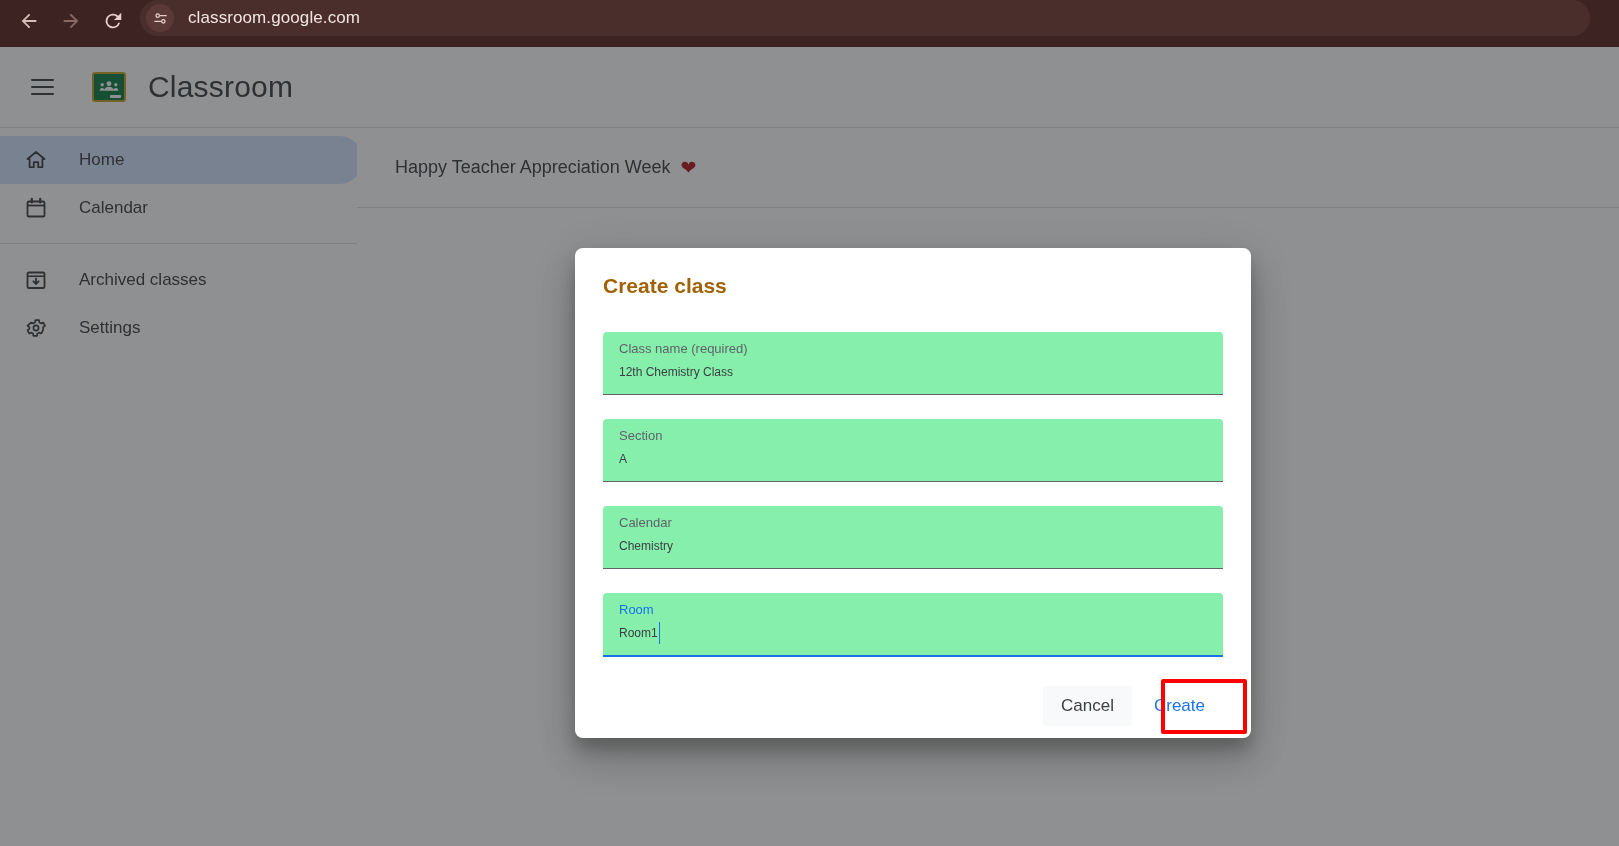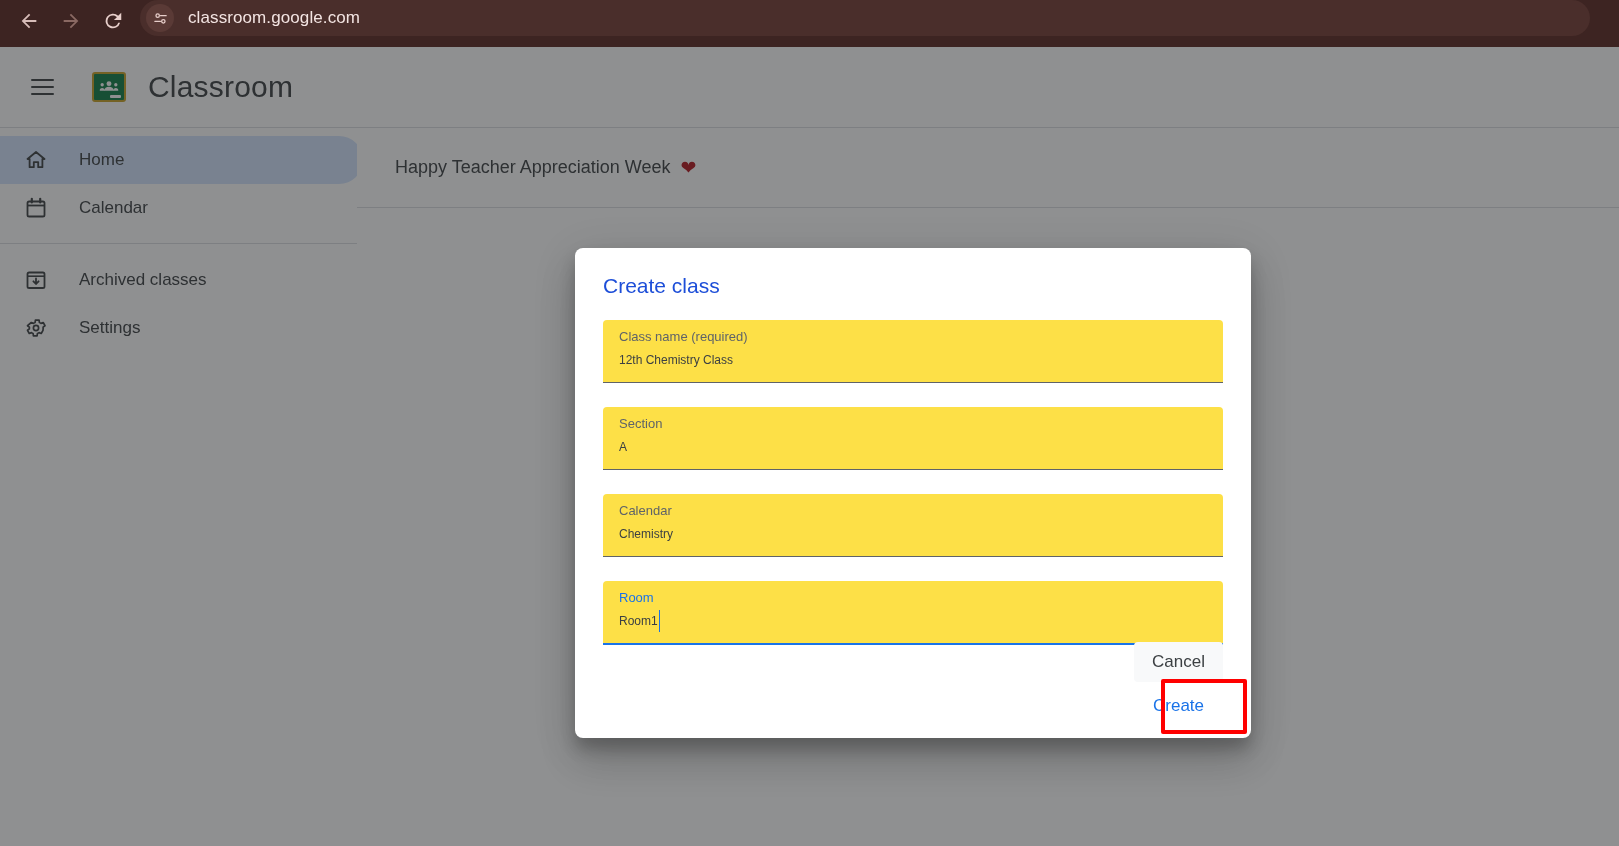--- a/index.html
+++ b/index.html
@@ -191,27 +191,27 @@
     top: 248px;
     width: 676px;
     height: 490px;
     background: #ffffff;
     border-radius: 8px;
     box-shadow: 0 11px 15px rgba(0,0,0,0.2), 0 9px 46px rgba(0,0,0,0.12), 0 24px 38px rgba(0,0,0,0.14);
     padding: 26px 28px 0 28px;
   }
   .dialog-title {
     font-size: 21px;
-    color: #1d4ed8;
-    font-weight: 400;
-    margin-bottom: 22px;
+    color: #a16207;
+    font-weight: 700;
+    margin-bottom: 34px;
   }
 
   .field {
-    background: #fde047;
+    background: #86efac;
     border-bottom: 1px solid #5f6368;
     border-radius: 4px 4px 0 0;
     height: 63px;
     padding: 9px 16px 0 16px;
     margin-bottom: 24px;
     position: relative;
   }
   .field.focused {
     border-bottom: 2px solid #1a73e8;
     height: 64px;
@@ -237,21 +237,20 @@
     margin-left: 1px;
   }
 
   .dialog-actions {
     position: absolute;
     right: 28px;
     bottom: 12px;
     display: flex;
     align-items: center;
     gap: 4px;
-    flex-direction: column;
   }
   .btn {
     height: 40px;
     padding: 0 18px;
     border: none;
     background: transparent;
     border-radius: 4px;
     font-size: 17px;
     font-family: "Liberation Sans", sans-serif;
     cursor: pointer;

